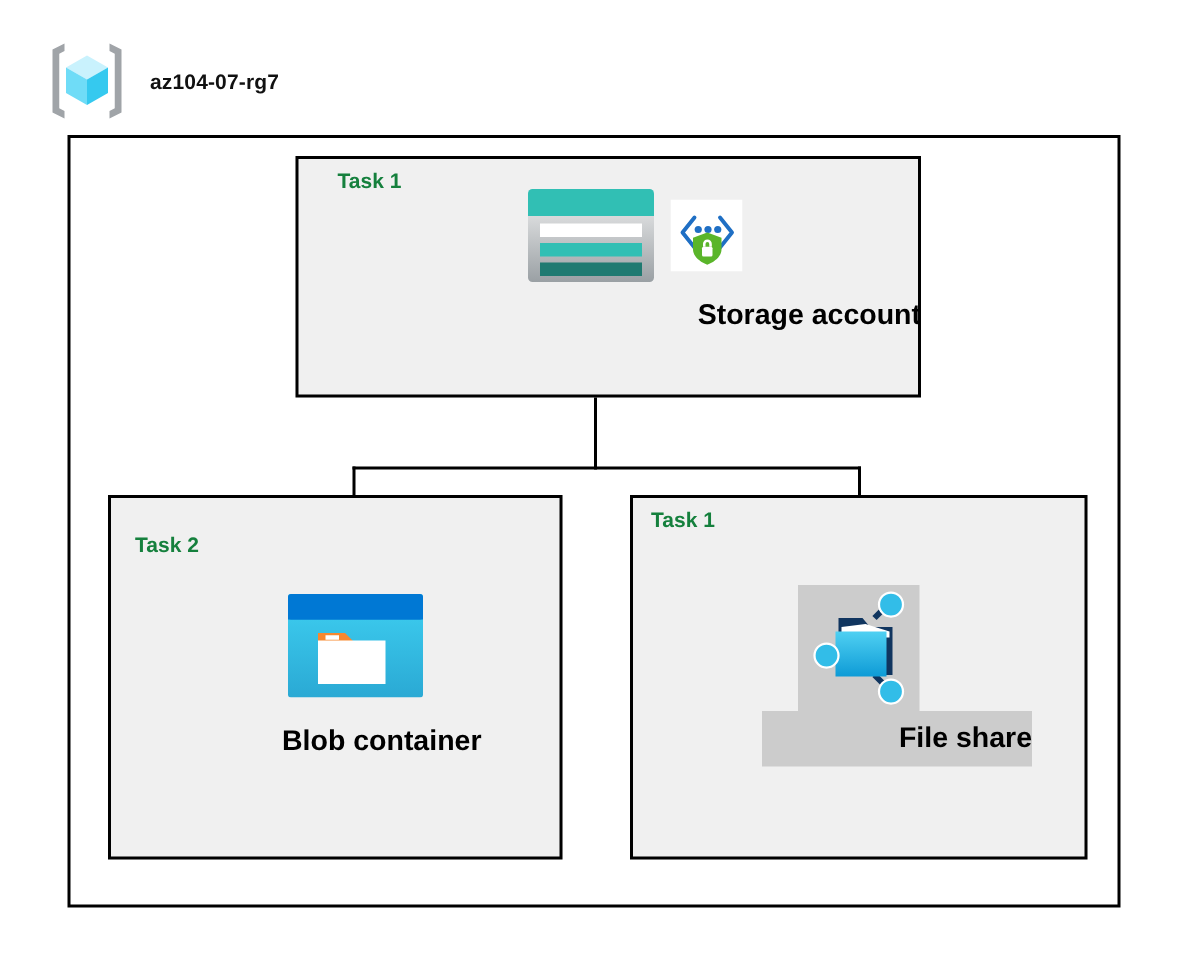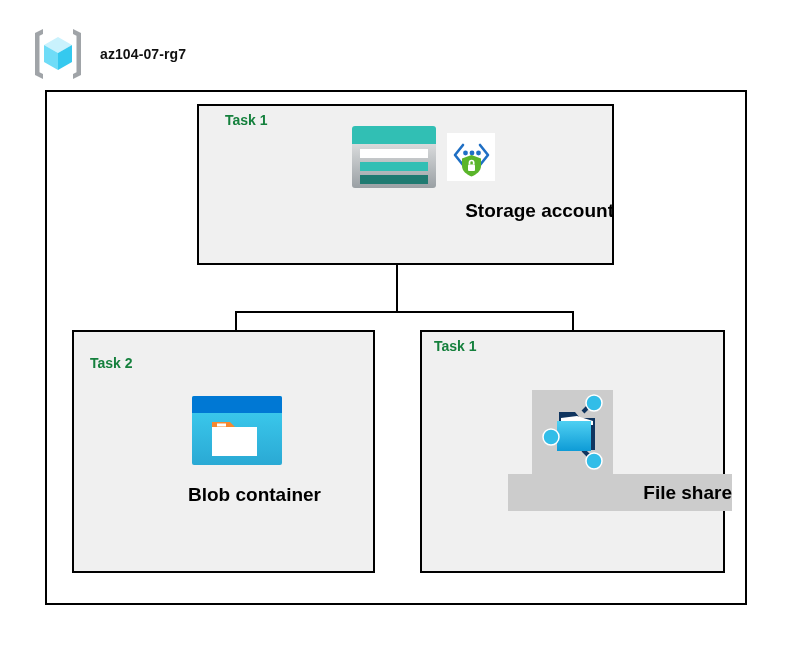--- a/index.html
+++ b/index.html
@@ -97,21 +97,20 @@
     top: 484px;
     width: 249px;
   }
   #fileshare-label {
     left: 508px;
     top: 474px;
     width: 180px;
     height: 37px;
     line-height: 37px;
     background: #cccccc;
-    padding-left: 44px;
   }
 
   
   .icon-wrap { position: absolute; }
   #storage-icon { left: 352px; top: 126px; width: 84px; height: 62px; }
   #secure-icon  { left: 447px; top: 133px; width: 48px; height: 48px; }
   #blob-icon    { left: 192px; top: 396px; width: 90px; height: 69px; }
   #fileshare-icon-bg {
     position: absolute;
     left: 532px;

